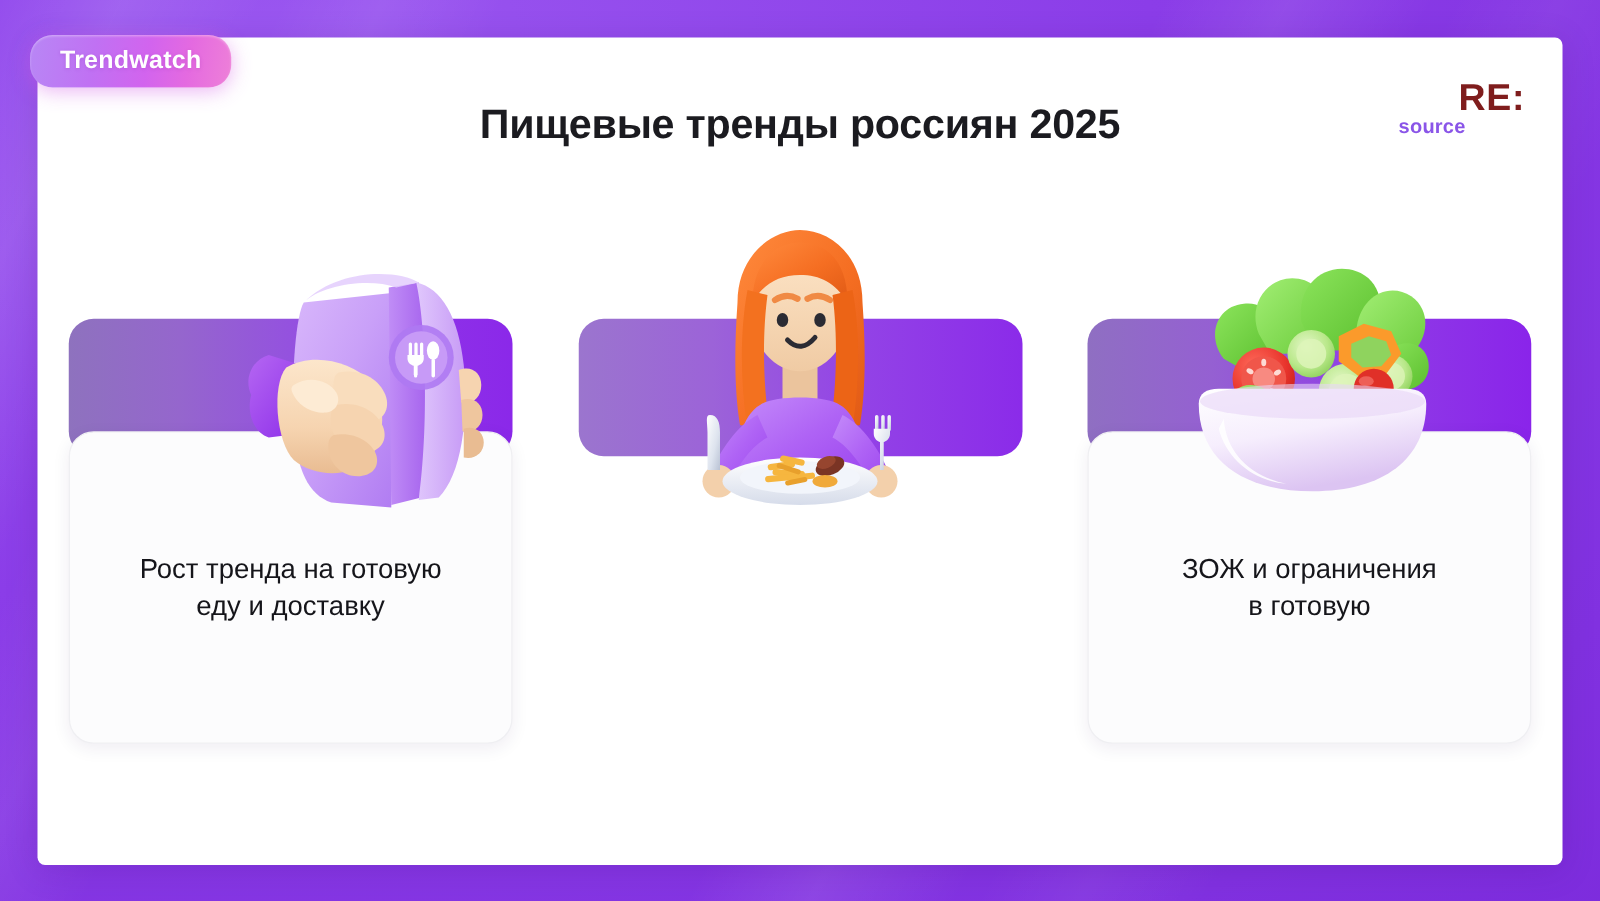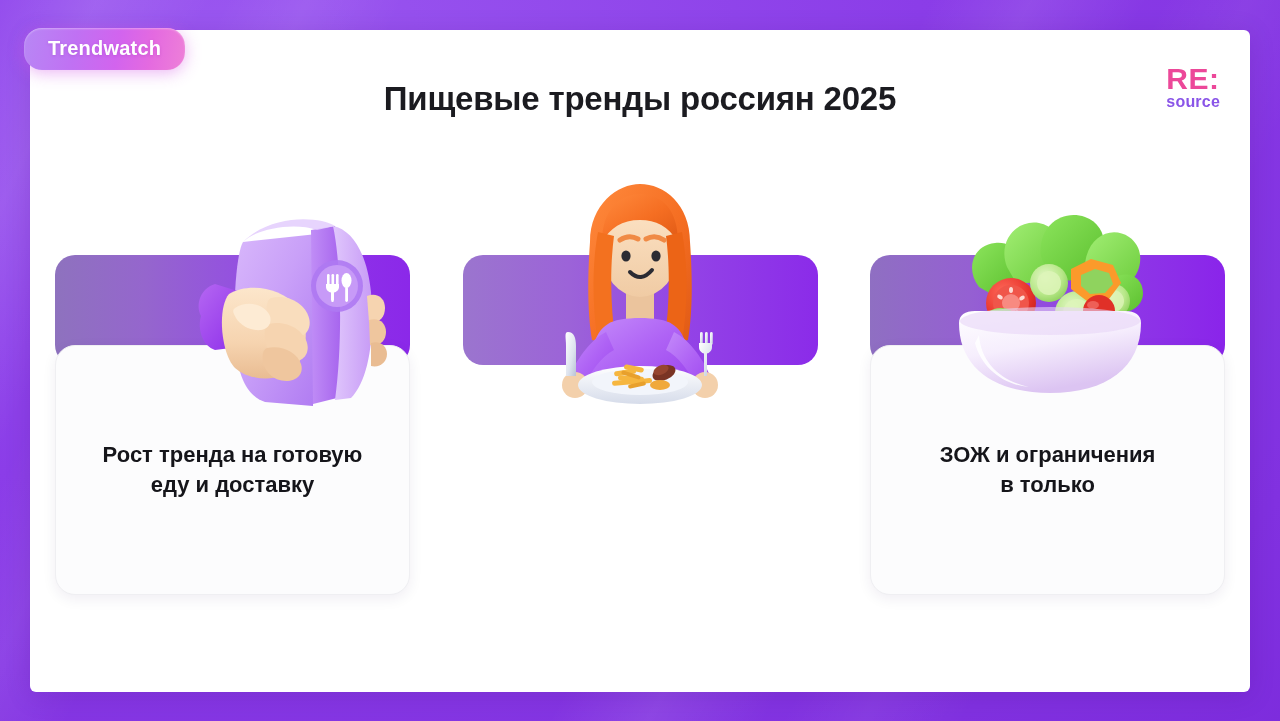--- a/index.html
+++ b/index.html
@@ -73,22 +73,23 @@
   
   #logo {
     position: absolute;
     right: 30px; top: 34px;
     text-align: left;
     line-height: 1;
   }
   #logo-mark {
     font-size: 30px;
     font-weight: bold;
-    color: #ec4899;
+    color: #7f1d1d;
     letter-spacing: 0.5px;
+    margin-left: 48px;
   }
   #logo-word {
     font-size: 16px;
     font-weight: bold;
     color: #8A55E8;
     letter-spacing: 0.2px;
   }
 
   
   #cards {
@@ -125,21 +126,21 @@
     border: 1px solid #EFEFF2;
     border-radius: 20px;
     box-shadow: 0 4px 14px rgba(40,10,80,0.07);
     display: flex;
     align-items: center;
     justify-content: center;
   }
   .card-caption {
     text-align: center;
     font-size: 22px;
-    font-weight: bold;
+    font-weight: normal;
     color: #15151A;
     line-height: 1.35;
     padding: 0 14px;
     white-space: pre-line;
   }
 
   
   .illus {
     position: absolute;
     z-index: 3;
@@ -405,21 +406,21 @@
           <path d="M14 128 C14 120 20 116 30 116 L180 116 C190 116 196 120 196 128 C196 172 162 198 105 198 C48 198 14 172 14 128 Z" fill="url(#bowl)"></path>
 
           <ellipse cx="105" cy="126" rx="90" ry="14" fill="#E7D5F7" opacity="0.6"></ellipse>
 
           <path d="M34 140 C36 168 56 186 84 192 C58 190 36 172 30 148 Z" fill="#FFFFFF" opacity="0.85"></path>
         </svg>
       </div>
 
       <div class="card-body">
         <div class="card-caption">ЗОЖ и ограничения
-в только</div>
+в готовую</div>
       </div>
     </div>
 
   </div>
 </div>
 
 <div id="badge">
   <div id="badge-label">Trendwatch</div>
 </div>
 

